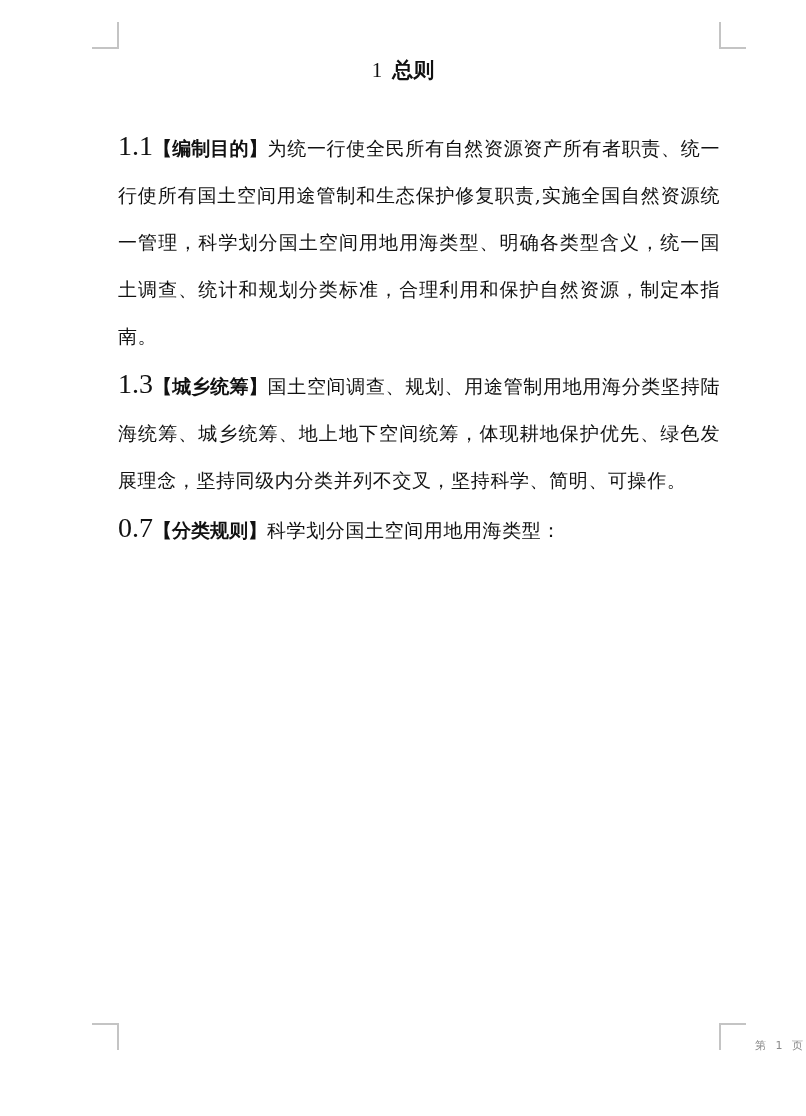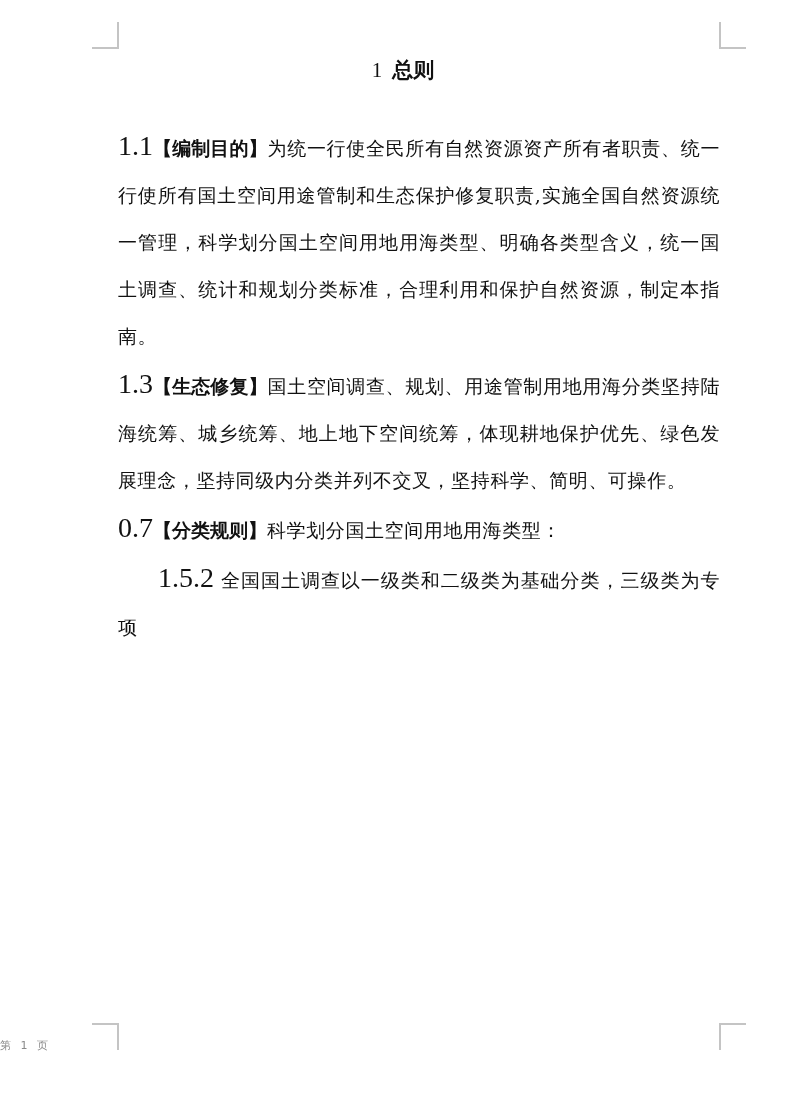--- a/index.html
+++ b/index.html
@@ -78,21 +78,21 @@
   .para .bracket {
     font-family: "DejaVu Sans", sans-serif;
     font-weight: bold;
     letter-spacing: 0;
   }
 
   .footer {
     position: absolute;
     left: 0; right: 0;
     top: 1038px;
-    text-align: left;
+    text-align: right;
     font-family: "DejaVu Sans", sans-serif;
     font-size: 11px;
     color: #8a8a8a;
     letter-spacing: 3px;
   }
 </style>
 </head>
 <body>
 
 <div class="page">
@@ -102,25 +102,24 @@
   <div class="corner br"></div>
 
   <div class="title">
     <span class="num">1</span><span class="txt">总则</span>
   </div>
 
   <div class="body">
     <p class="para"><span class="secnum">1.1</span><span class="bracket">【编制目的】</span><span>为统一行使全民所有自然资源资产所有者职责、统一行使所有国土空间用途管制和生态保护修复职责,实施全国自然资源统一管理，科学划分国土空间用地用海类型、明确各类型含义，统一国土调查、统计和规划分类标准，合理利用和保护自然资源，制定本指南。</span></p>
 
 
-    <p class="para"><span class="secnum">1.3</span><span class="bracket">【生态修复】</span><span>国土空间调查、规划、用途管制用地用海分类坚持陆海统筹、城乡统筹、地上地下空间统筹，体现耕地保护优先、绿色发展理念，坚持同级内分类并列不交叉，坚持科学、简明、可操作。</span></p>
+    <p class="para"><span class="secnum">1.3</span><span class="bracket">【城乡统筹】</span><span>国土空间调查、规划、用途管制用地用海分类坚持陆海统筹、城乡统筹、地上地下空间统筹，体现耕地保护优先、绿色发展理念，坚持同级内分类并列不交叉，坚持科学、简明、可操作。</span></p>
 
     <p class="para"><span class="secnum">0.7</span><span class="bracket">【分类规则】</span><span>科学划分国土空间用地用海类型：</span></p>
 
 
 
 
 
-    <p class="para indent"><span class="secnum">1.5.2</span> <span>全国国土调查以一级类和二级类为基础分类，三级类为专项</span></p>
   </div>
 
   <div class="footer">第 1 页</div>
 </div>
 
 </body></html>

